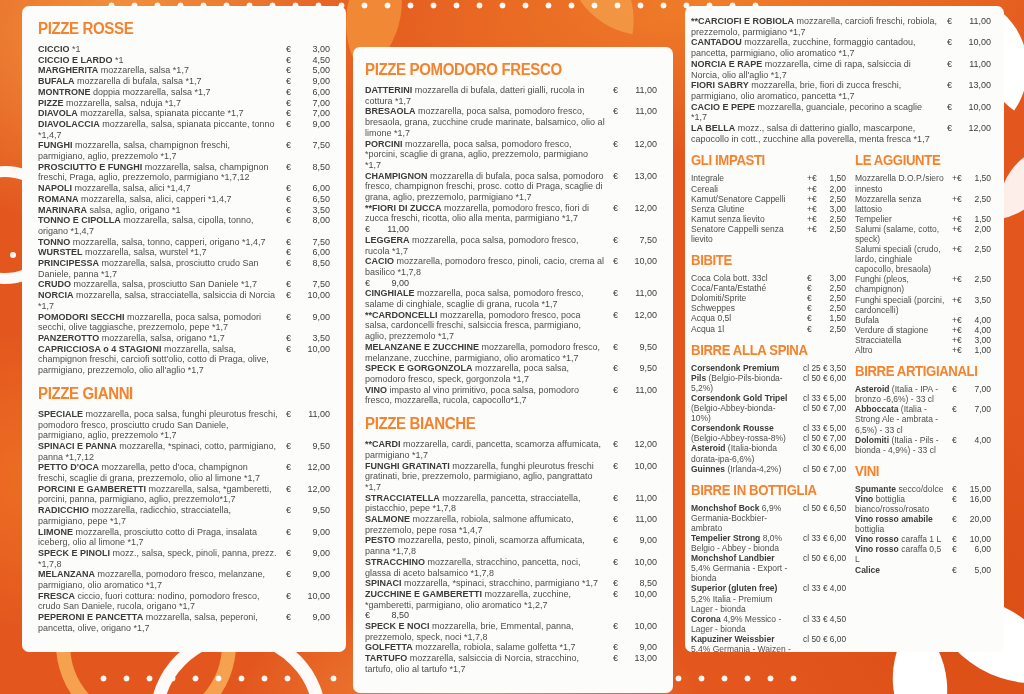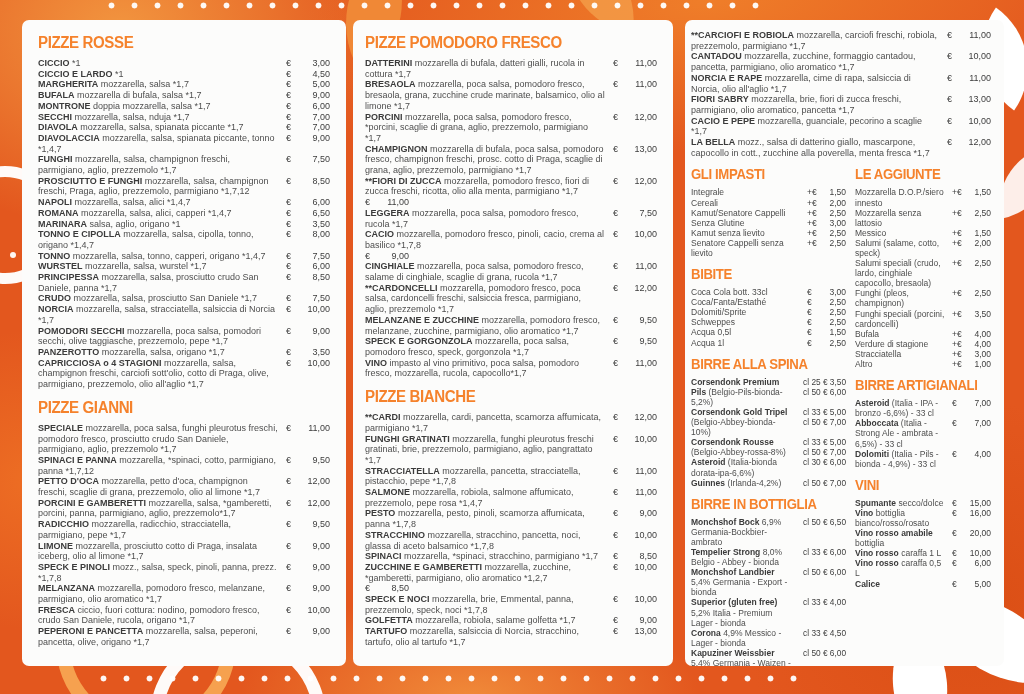--- a/index.html
+++ b/index.html
@@ -23,25 +23,25 @@
   .leaf-br1{right:-28px;top:584px;width:112px;height:112px;background:#fff;transform:rotate(-15deg);}
   .leaf-br2{right:58px;top:638px;width:92px;height:92px;background:#fff;transform:rotate(40deg);}
   .leaf-tc{left:328px;top:-34px;width:92px;height:92px;background:rgba(240,138,56,.95);transform:rotate(55deg);}
   .leaf-tc2{left:560px;top:-52px;width:80px;height:80px;background:rgba(244,158,74,.8);transform:rotate(10deg);}
   .dots{position:absolute;height:8px;background-image:radial-gradient(circle at 3.5px 3.5px,rgba(255,255,255,.95) 2.6px,rgba(255,255,255,0) 3.3px);background-size:23px 8px;background-repeat:repeat-x;}
   .dots-top{left:108px;top:2px;width:664px;}
   .dots-bottom{left:100px;top:675px;width:702px;}
   .mini-dot{position:absolute;width:6px;height:6px;border-radius:50%;background:rgba(255,255,255,.95);}
   .md1{left:10px;top:252px;}.md2{left:34px;top:302px;}.md3{left:1004px;top:642px;}.md4{left:972px;top:560px;width:4px;height:4px;}
   
-  .cards{position:absolute;left:22px;top:20px;z-index:2;display:flex;}
+  .cards{position:absolute;left:22px;top:6px;z-index:2;display:flex;}
   .card{background:#fcfcfb;border-radius:7px;box-sizing:border-box;height:646px;overflow:hidden;
         padding:10px 16px 10px 16px;color:#4b4b4b;}
   .card-left{width:324px;margin-right:7px;}
-  .card-middle{width:320px;margin-right:12px;padding-left:12px;}
+  .card-middle{width:320px;margin-right:12px;padding-left:12px;margin-top:41px;}
   .card-right{width:319px;padding-left:6px;padding-right:13px;}
   .sec-title{color:#f5822c;font-weight:800;font-size:16px;letter-spacing:-.4px;margin:9px 0 6px 0;transform:scaleX(.94);transform-origin:left center;white-space:nowrap;}
   .sec-title:first-child{margin-top:4px;}
   .item{display:flex;align-items:flex-start;font-size:9px;line-height:10.7px;}
   .txt{flex:1 1 auto;padding-right:8px;}
   .nm{font-weight:bold;color:#3b3b3b;}
   .nm.plain{font-weight:normal;color:#4b4b4b;}
   .ds{color:#4e4e4e;}
   .eur{flex:0 0 13px;color:#3d3d3d;}
   .val{flex:0 0 31px;text-align:right;color:#3d3d3d;}
@@ -106,21 +106,21 @@
           <div class="txt"><span class="nm">BUFALA</span> <span class="ds">mozzarella di bufala, salsa *1,7</span></div>
           <span class="eur">€</span>
           <span class="val">9,00</span>
         </div>
         <div class="item">
           <div class="txt"><span class="nm">MONTRONE</span> <span class="ds">doppia mozzarella, salsa *1,7</span></div>
           <span class="eur">€</span>
           <span class="val">6,00</span>
         </div>
         <div class="item">
-          <div class="txt"><span class="nm">SECCHI</span> <span class="ds">mozzarella, salsa, nduja *1,7</span></div>
+          <div class="txt"><span class="nm">PIZZE</span> <span class="ds">mozzarella, salsa, nduja *1,7</span></div>
           <span class="eur">€</span>
           <span class="val">7,00</span>
         </div>
         <div class="item">
           <div class="txt"><span class="nm">DIAVOLA</span> <span class="ds">mozzarella, salsa, spianata piccante *1,7</span></div>
           <span class="eur">€</span>
           <span class="val">7,00</span>
         </div>
         <div class="item">
           <div class="txt"><span class="nm">DIAVOLACCIA</span> <span class="ds">mozzarella, salsa, spianata piccante, tonno *1,4,7</span></div>
@@ -555,21 +555,21 @@
               <div class="txt"><span class="nm plain">Mozzarella D.O.P./siero innesto</span></div>
               <span class="eur">+€</span>
               <span class="val">1,50</span>
             </div>
             <div class="item">
               <div class="txt"><span class="nm plain">Mozzarella senza lattosio</span></div>
               <span class="eur">+€</span>
               <span class="val">2,50</span>
             </div>
             <div class="item">
-              <div class="txt"><span class="nm plain">Messico</span></div>
+              <div class="txt"><span class="nm plain">Tempelier</span></div>
               <span class="eur">+€</span>
               <span class="val">1,50</span>
             </div>
             <div class="item">
               <div class="txt"><span class="nm plain">Salumi</span> <span class="ds">(salame, cotto, speck)</span></div>
               <span class="eur">+€</span>
               <span class="val">2,00</span>
             </div>
             <div class="item">
               <div class="txt"><span class="nm plain">Salumi speciali</span> <span class="ds">(crudo, lardo, cinghiale capocollo, bresaola)</span></div>

